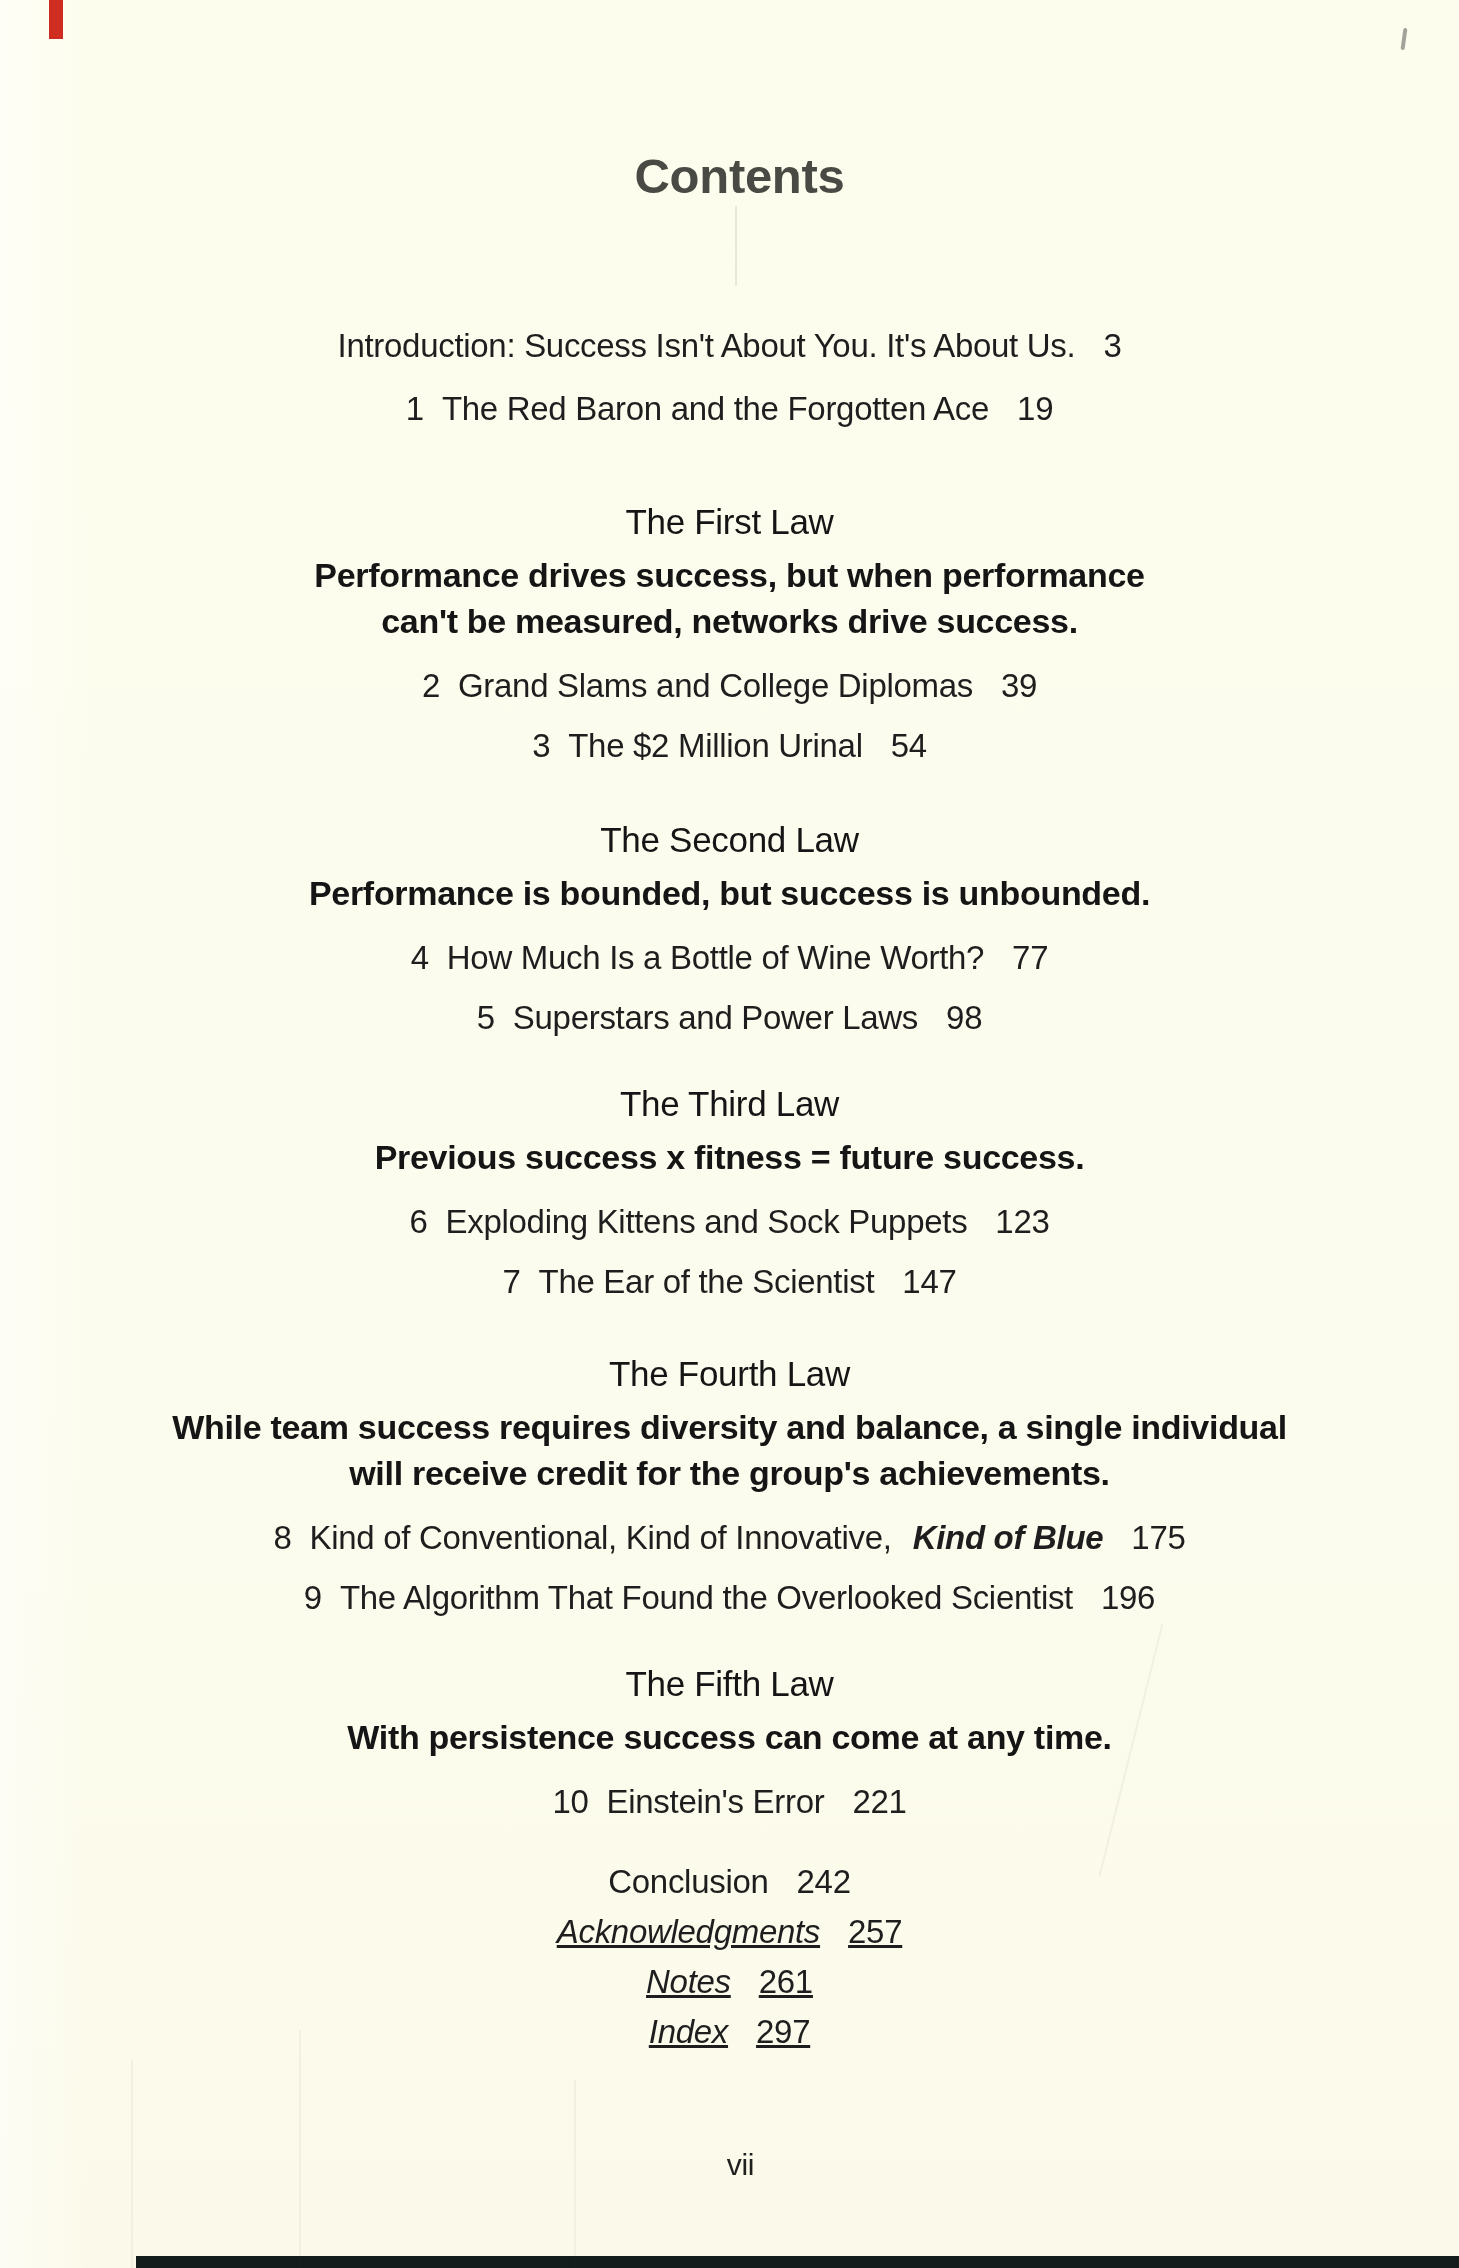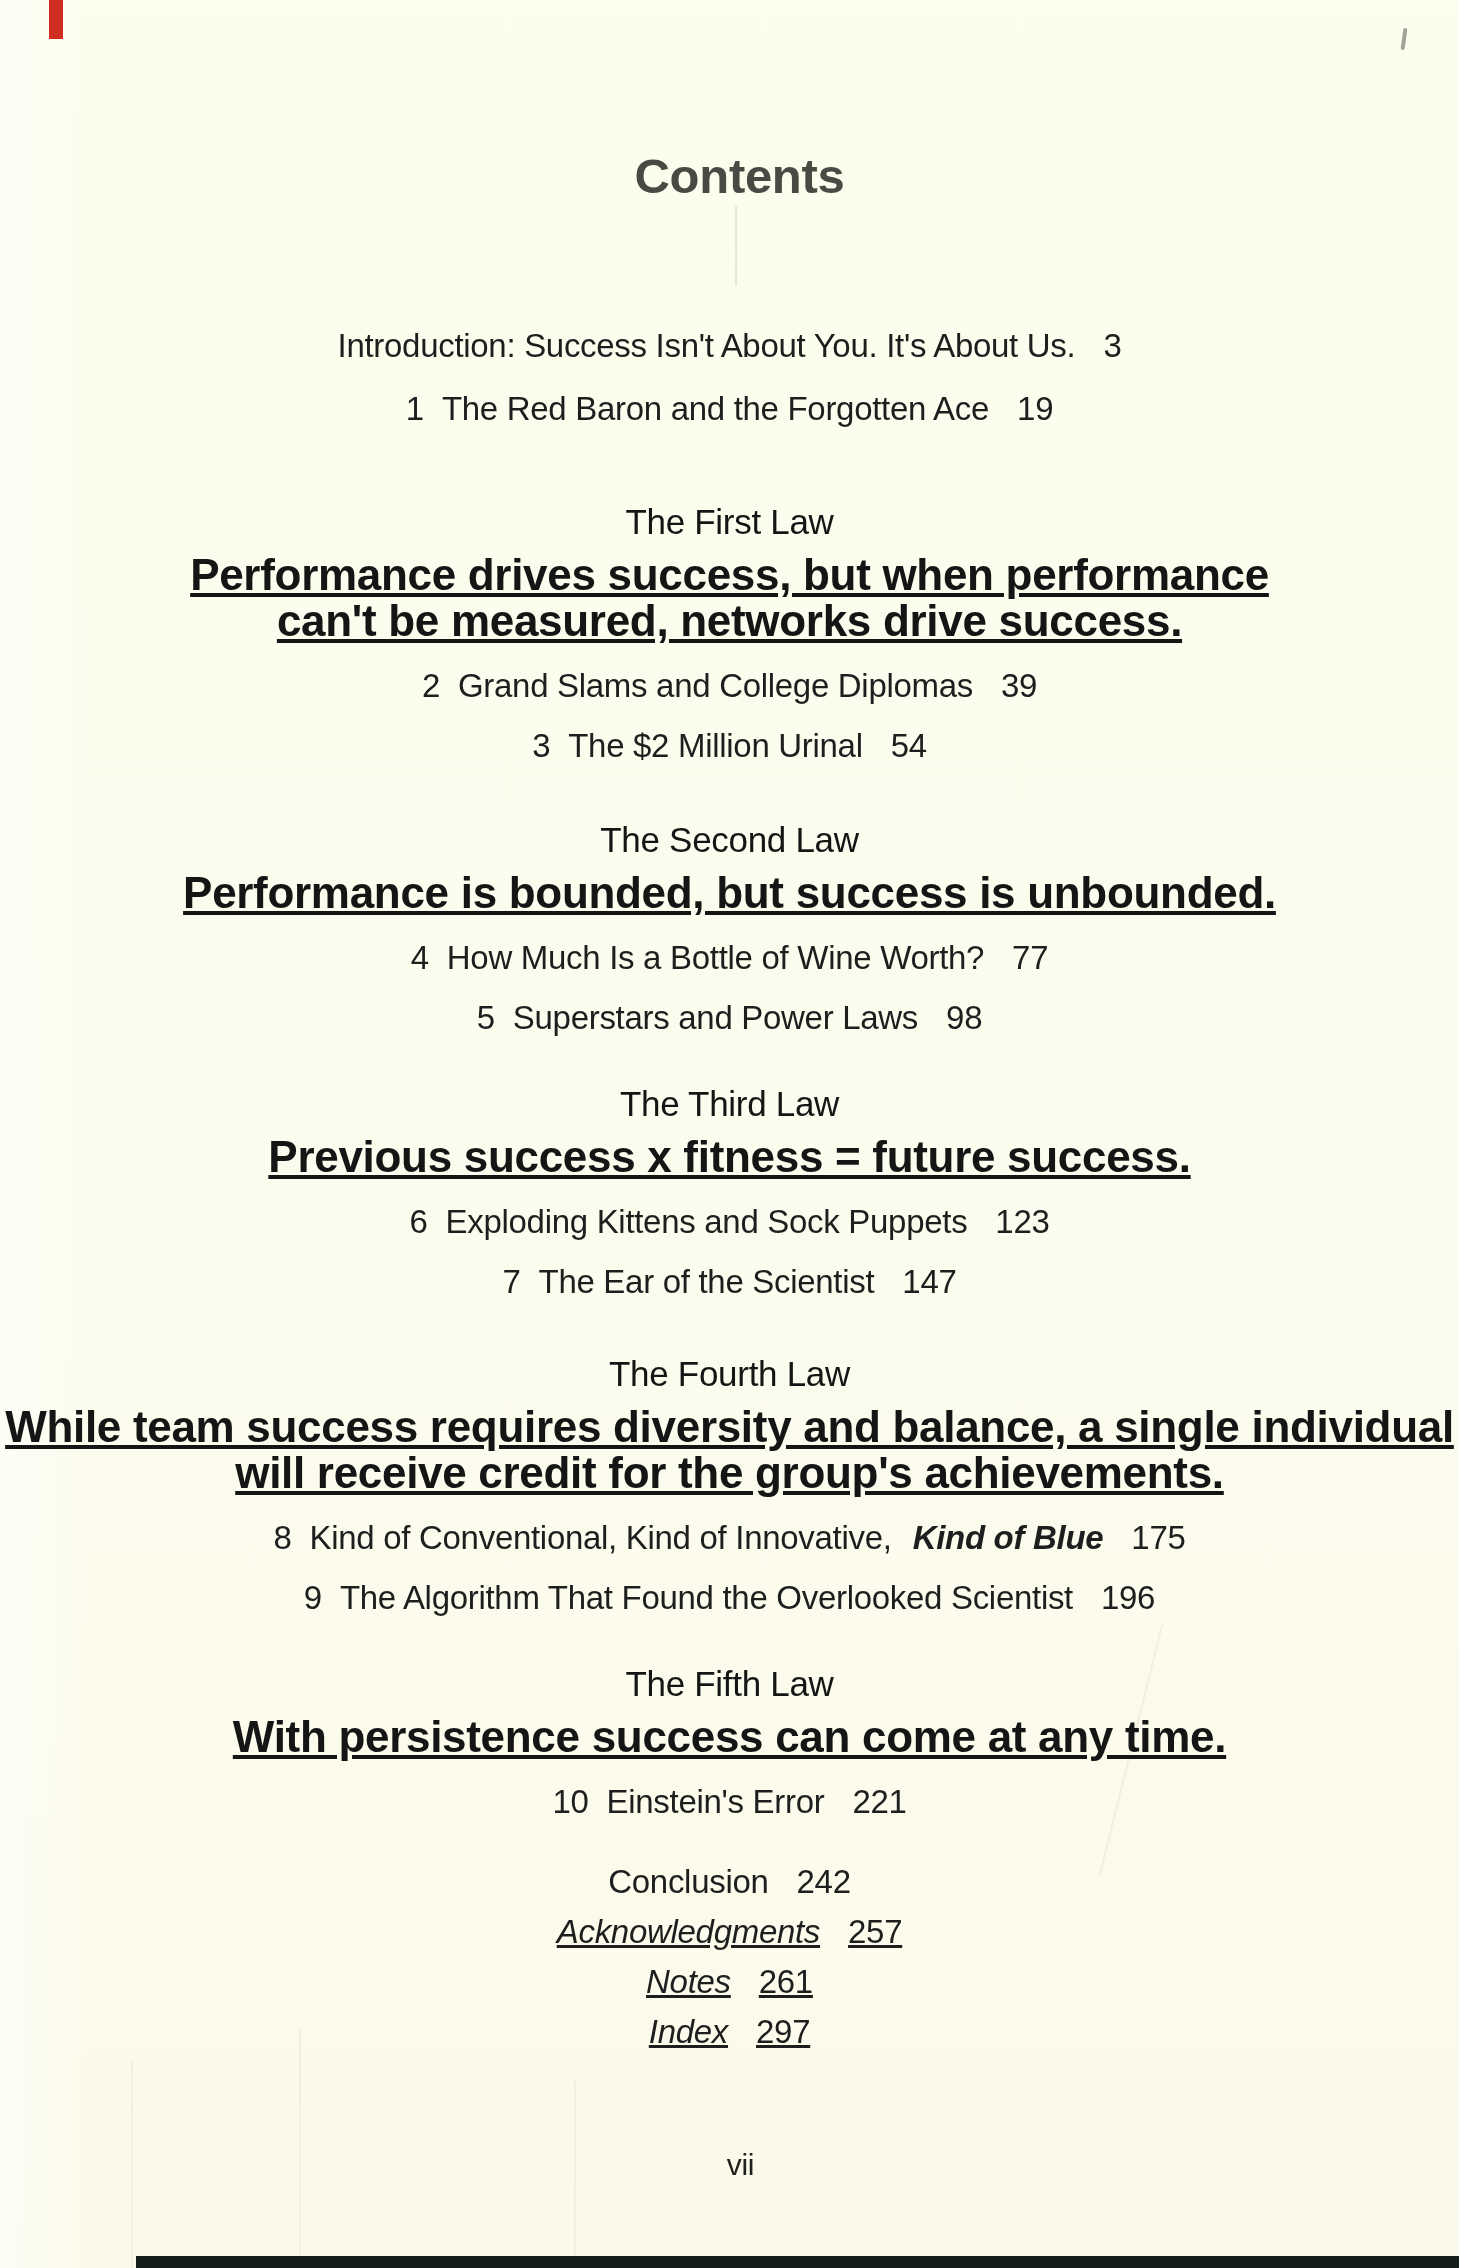--- a/index.html
+++ b/index.html
@@ -32,23 +32,22 @@
   .intro-row { margin-top:126px; }
   .front-ch  { margin-top:27px; }
   .law-head {
     text-align:center;
     font-size:35px; font-weight:normal; line-height:40px;
     color:#151515;
   }
   .law-stmt {
     margin-top:10px;
     text-align:center;
-    font-size:44px; font-weight:bold; line-height:46px;
+    font-size:34px; font-weight:bold; line-height:46px;
     color:#151515;
-    text-decoration:underline;
   }
   .law-chapters { margin-top:24px; }
   .law-chapters .toc-row + .toc-row { margin-top:24px; }
   .back-matter .toc-row + .toc-row { margin-top:14px;text-decoration:underline; }
   .back-matter .italic-row .ttl { font-style:italic; }
   .folio {
     position:absolute; top:2148px; left:0; right:0;
     text-align:center; font-size:30px; color:#20201e;padding-left:22px;
   }
   

